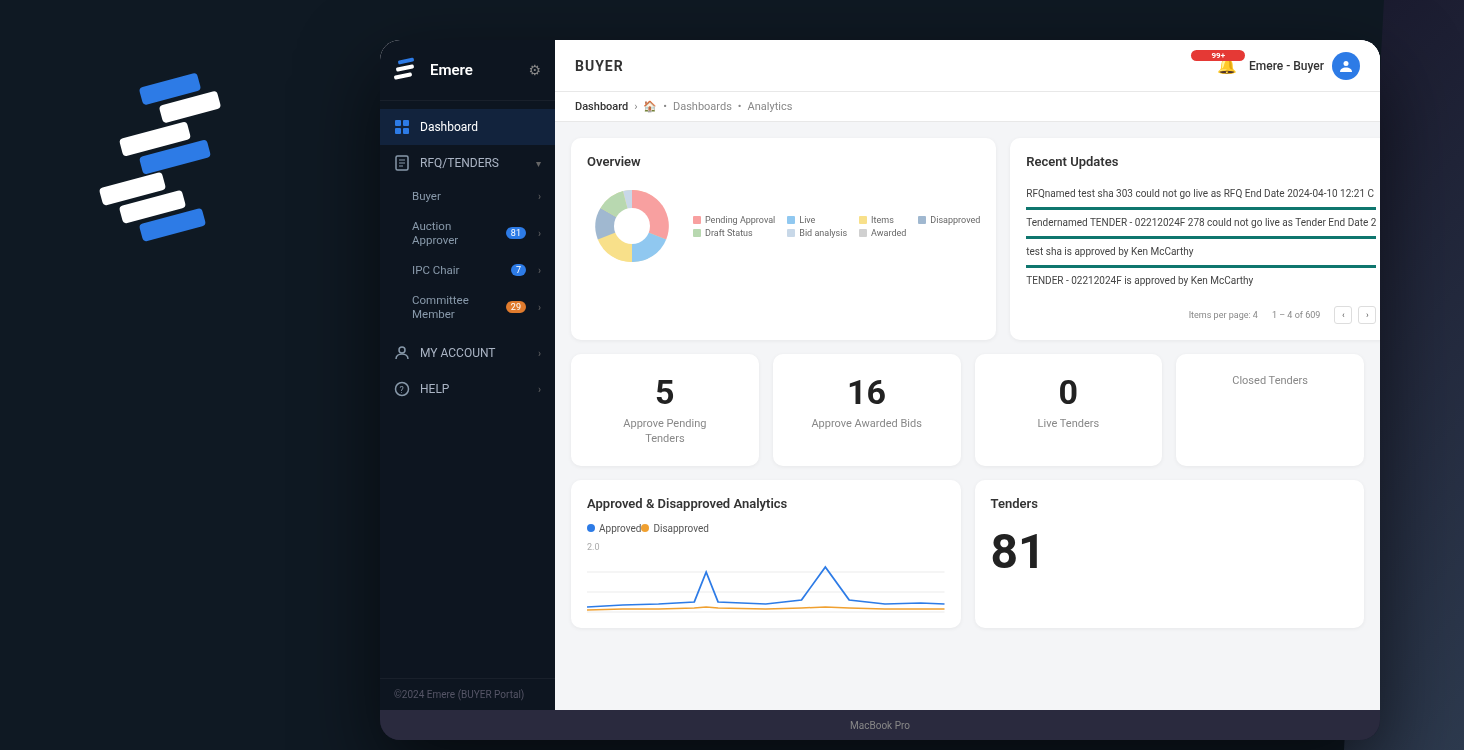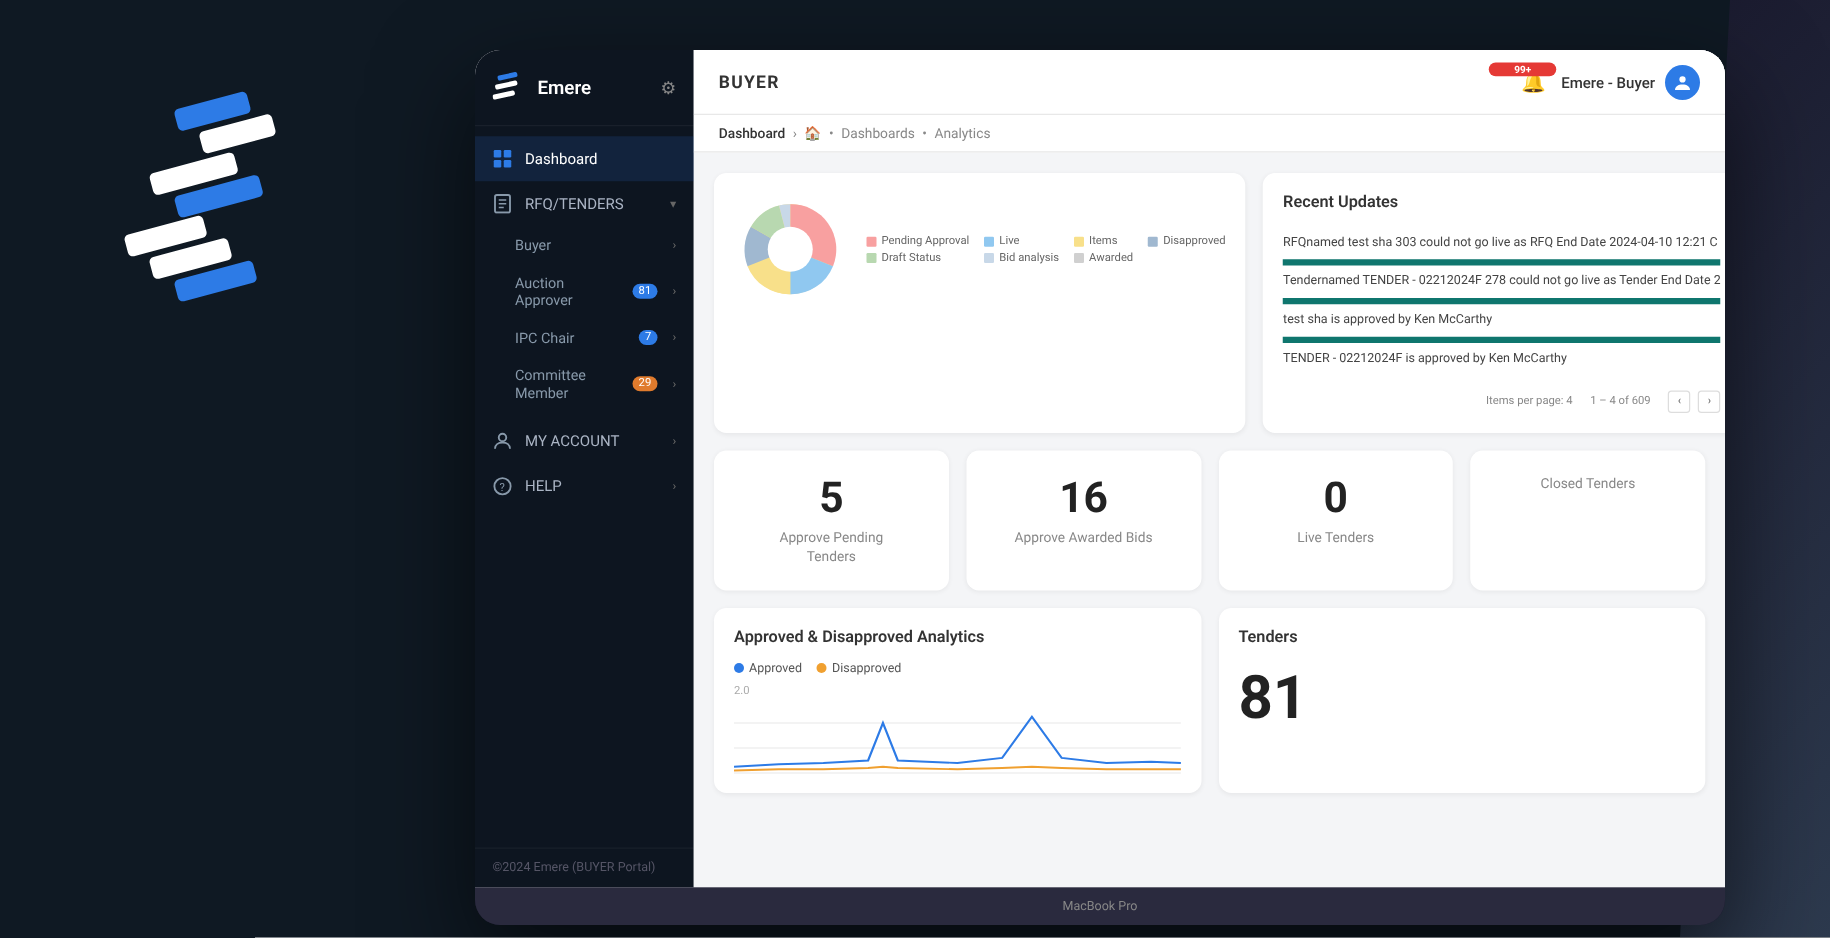--- a/index.html
+++ b/index.html
@@ -317,21 +317,21 @@
       width: 8px;
       height: 8px;
       border-radius: 1px;
       flex-shrink: 0;
     }
 
     .update-item {
       font-size: 10px;
       color: #444;
       padding: 6px 0;
-      border-bottom: 5px solid #0f766e;
+      border-bottom: 3px solid #0f766e;
       line-height: 1.4;
       white-space: nowrap;
       overflow: hidden;
       text-overflow: ellipsis;
     }
 
     .update-item:last-child { border-bottom: none; }
 
     .pagination-row {
       display: flex;
@@ -396,21 +396,20 @@
     .analytics-card {
       background: #fff;
       border-radius: 10px;
       padding: 16px;
       box-shadow: 0 1px 4px rgba(0,0,0,0.06);
       min-height: 120px;
     }
 
     .analytics-legend {
       display: flex;
-      gap: 12px;
       margin-bottom: 8px;
     }
 
     .analytics-legend-item {
       display: flex;
       align-items: center;
       gap: 4px;
       font-size: 10px;
       color: #555;
     }
@@ -600,20 +599,21 @@
         <span>Dashboards</span>
         <span>•</span>
         <span>Analytics</span>
       </div>
 
       <div class="dashboard-scroll">
 
         <div class="top-grid">
 
           <div class="card overview-card">
+            <div class="card-title">Overview</div>
             <div class="pie-chart-area">
 
               <svg class="pie-chart-svg" viewBox="0 0 100 100">
 
                 <circle cx="50" cy="50" r="40" fill="#f8e08a"></circle>
 
                 <path d="M50,50 L50,10 A40,40 0 0,1 88,65 Z" fill="#f8a0a0"></path>
                 <path d="M50,50 L88,65 A40,40 0 0,1 50,90 Z" fill="#90c8f0"></path>
                 <path d="M50,50 L50,90 A40,40 0 0,1 12,65 Z" fill="#f8e08a"></path>
                 <path d="M50,50 L12,65 A40,40 0 0,1 15,30 Z" fill="#a0b8d0"></path>

